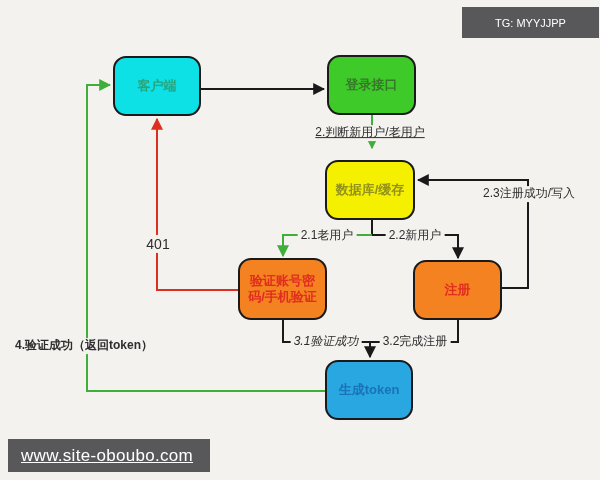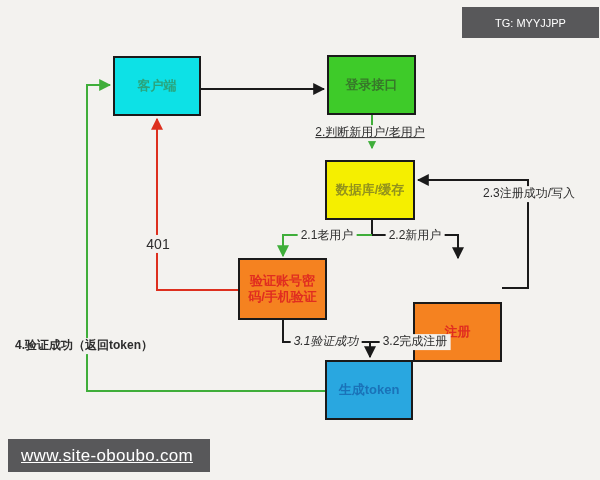--- a/index.html
+++ b/index.html
@@ -5,29 +5,29 @@
   html,body{margin:0;padding:0;}
   body{
     width:600px;height:480px;position:relative;overflow:hidden;
     background:#f3f2ef;
     font-family:"Liberation Sans","DejaVu Sans",sans-serif;
   }
   .stage{position:absolute;inset:0;width:600px;height:480px;}
   svg.wires{position:absolute;left:0;top:0;z-index:1;}
   .node{
     position:absolute;z-index:2;display:flex;align-items:center;justify-content:center;
-    border:2px solid #1a1a1a;border-radius:0;box-sizing:border-box;
+    border:2px solid #1a1a1a;border-radius:13px;box-sizing:border-box;
     font-size:13px;font-weight:bold;text-align:center;line-height:1.25;
     word-break:break-all;padding:2px 6px;
   }
   .node-client{left:113px;top:56px;width:88px;height:60px;background:#0de1e6;color:#2aa47c;}
   .node-login{left:327px;top:55px;width:89px;height:60px;background:#3ecb29;color:#37772a;}
   .node-database{left:325px;top:160px;width:90px;height:60px;background:#f5ef00;color:#93931c;}
   .node-verify{left:238px;top:258px;width:89px;height:62px;background:#f58220;color:#e02d20;}
-  .node-register{left:413px;top:260px;width:89px;height:60px;background:#f58220;color:#e02d20;margin-top:42px;}
+  .node-register{left:413px;top:260px;width:89px;height:60px;background:#f58220;color:#e02d20;}
   .node-token{left:325px;top:360px;width:88px;height:60px;background:#29a7e0;color:#1a72b8;}
   .edge-label{
     position:absolute;z-index:3;transform:translate(-50%,-50%);
     background:#f3f2ef;color:#2d2d2d;font-size:12px;line-height:1.15;
     padding:1px 3px;white-space:nowrap;
   }
   .lbl-1{left:264px;top:89px;}
   .lbl-2{left:370px;top:133px;text-decoration:underline;}
   .lbl-2-1{left:327px;top:236px;}
   .lbl-2-2{left:415px;top:236px;}

